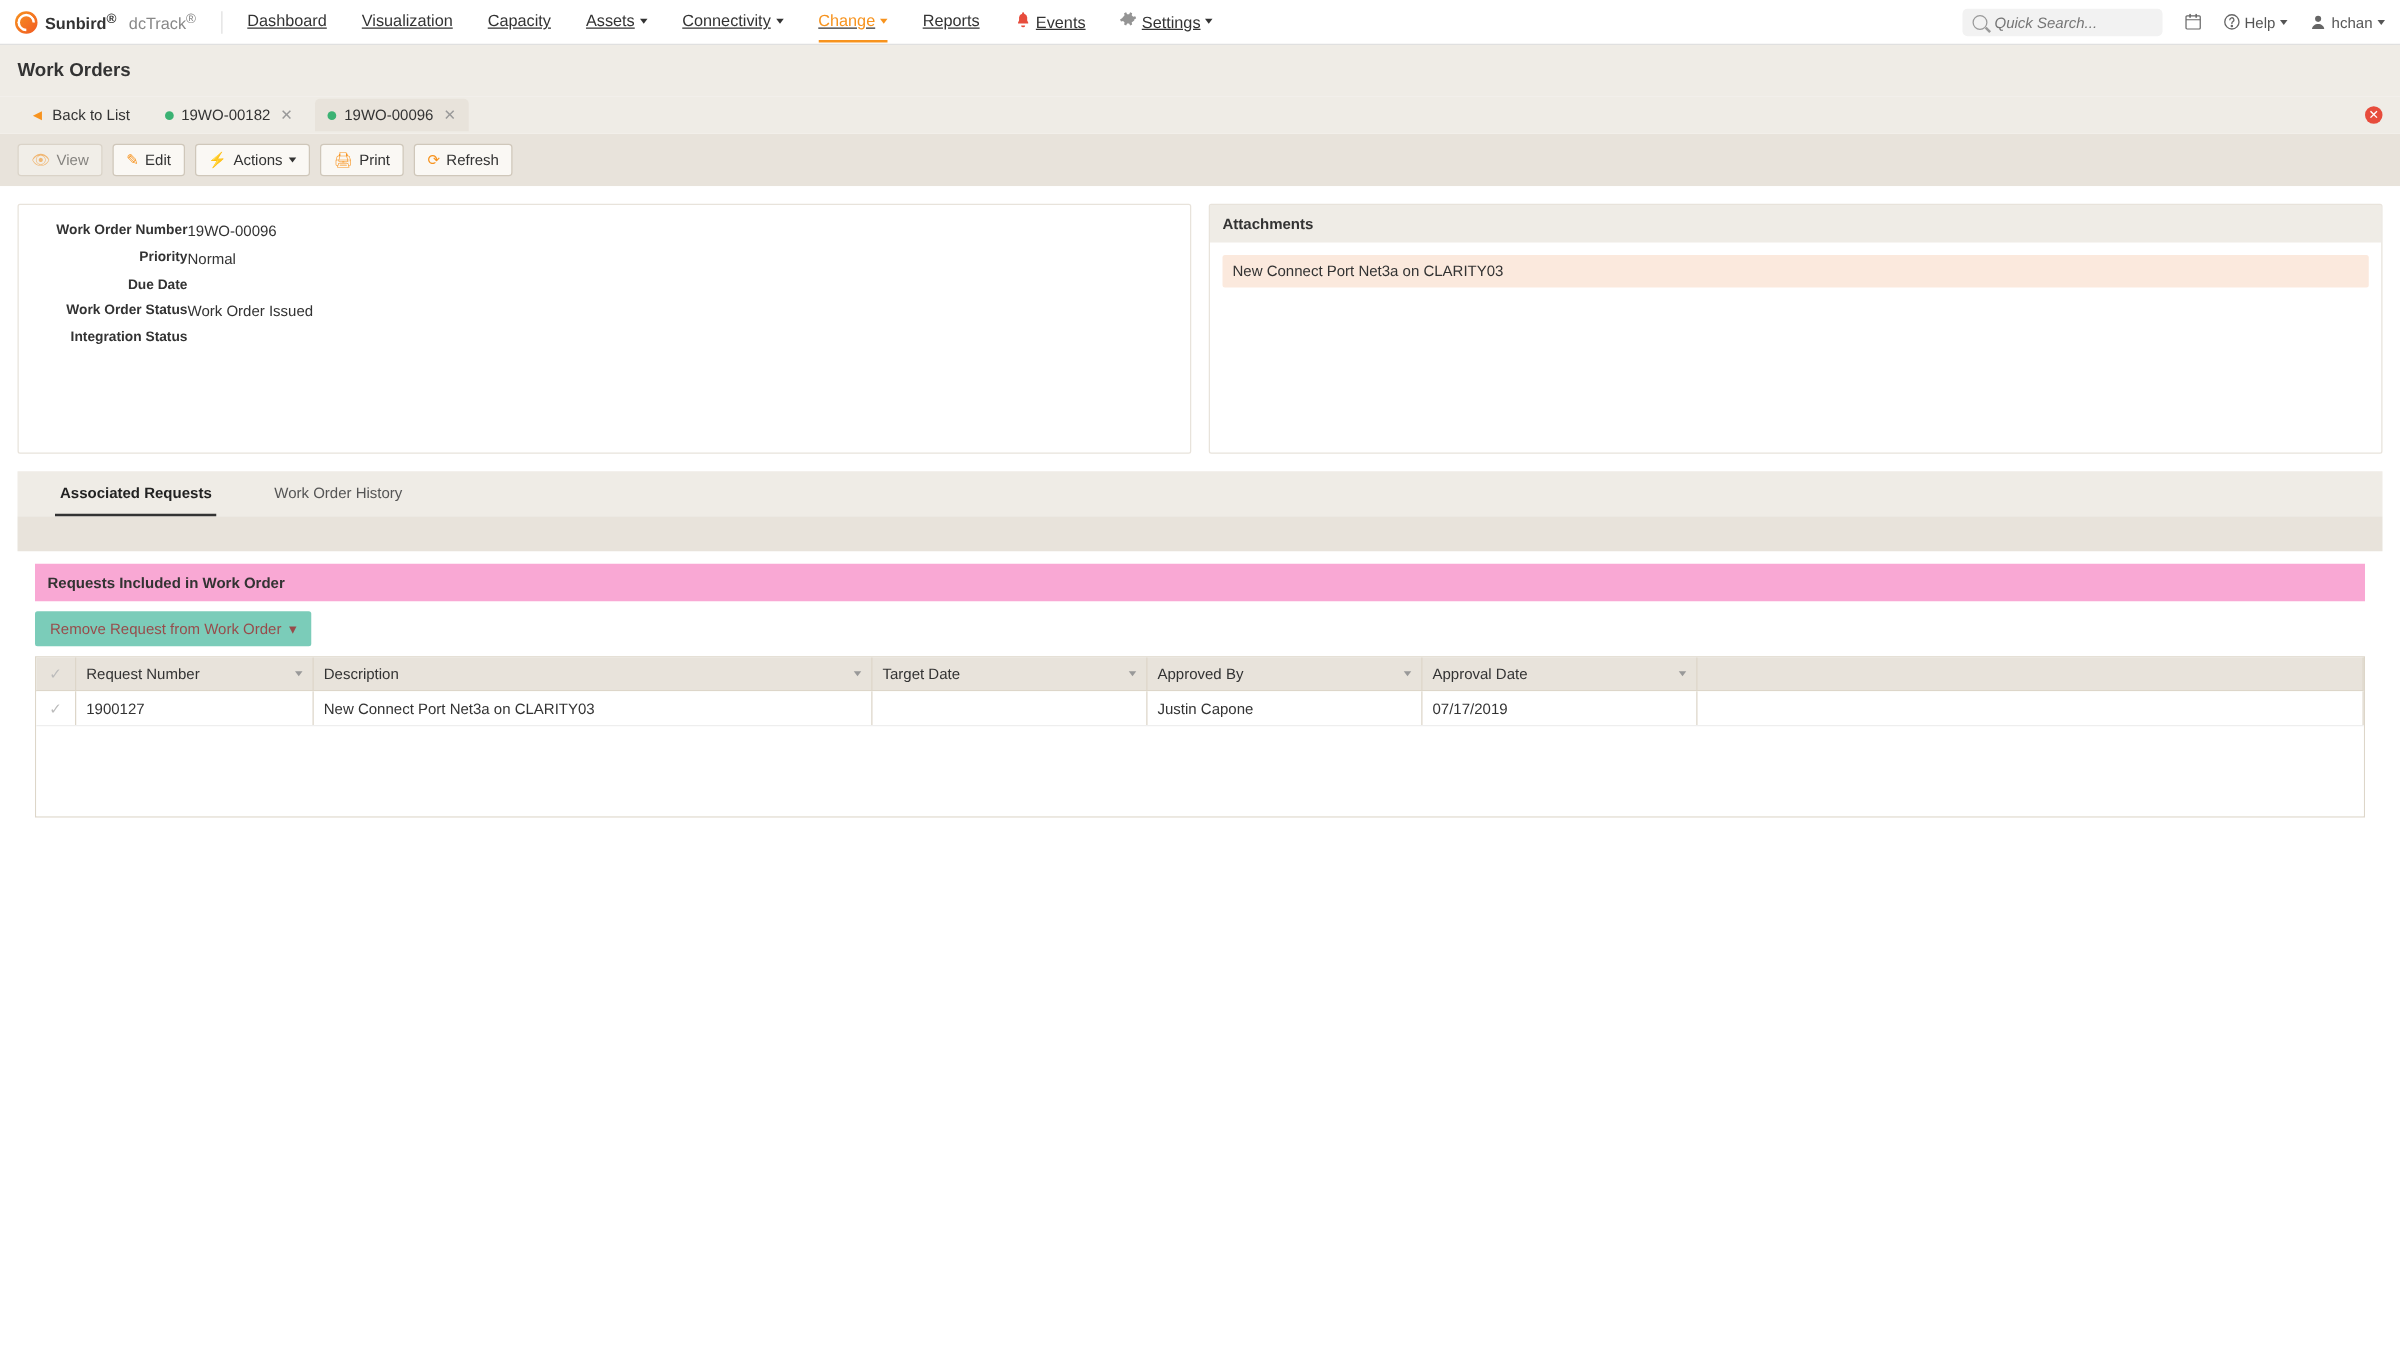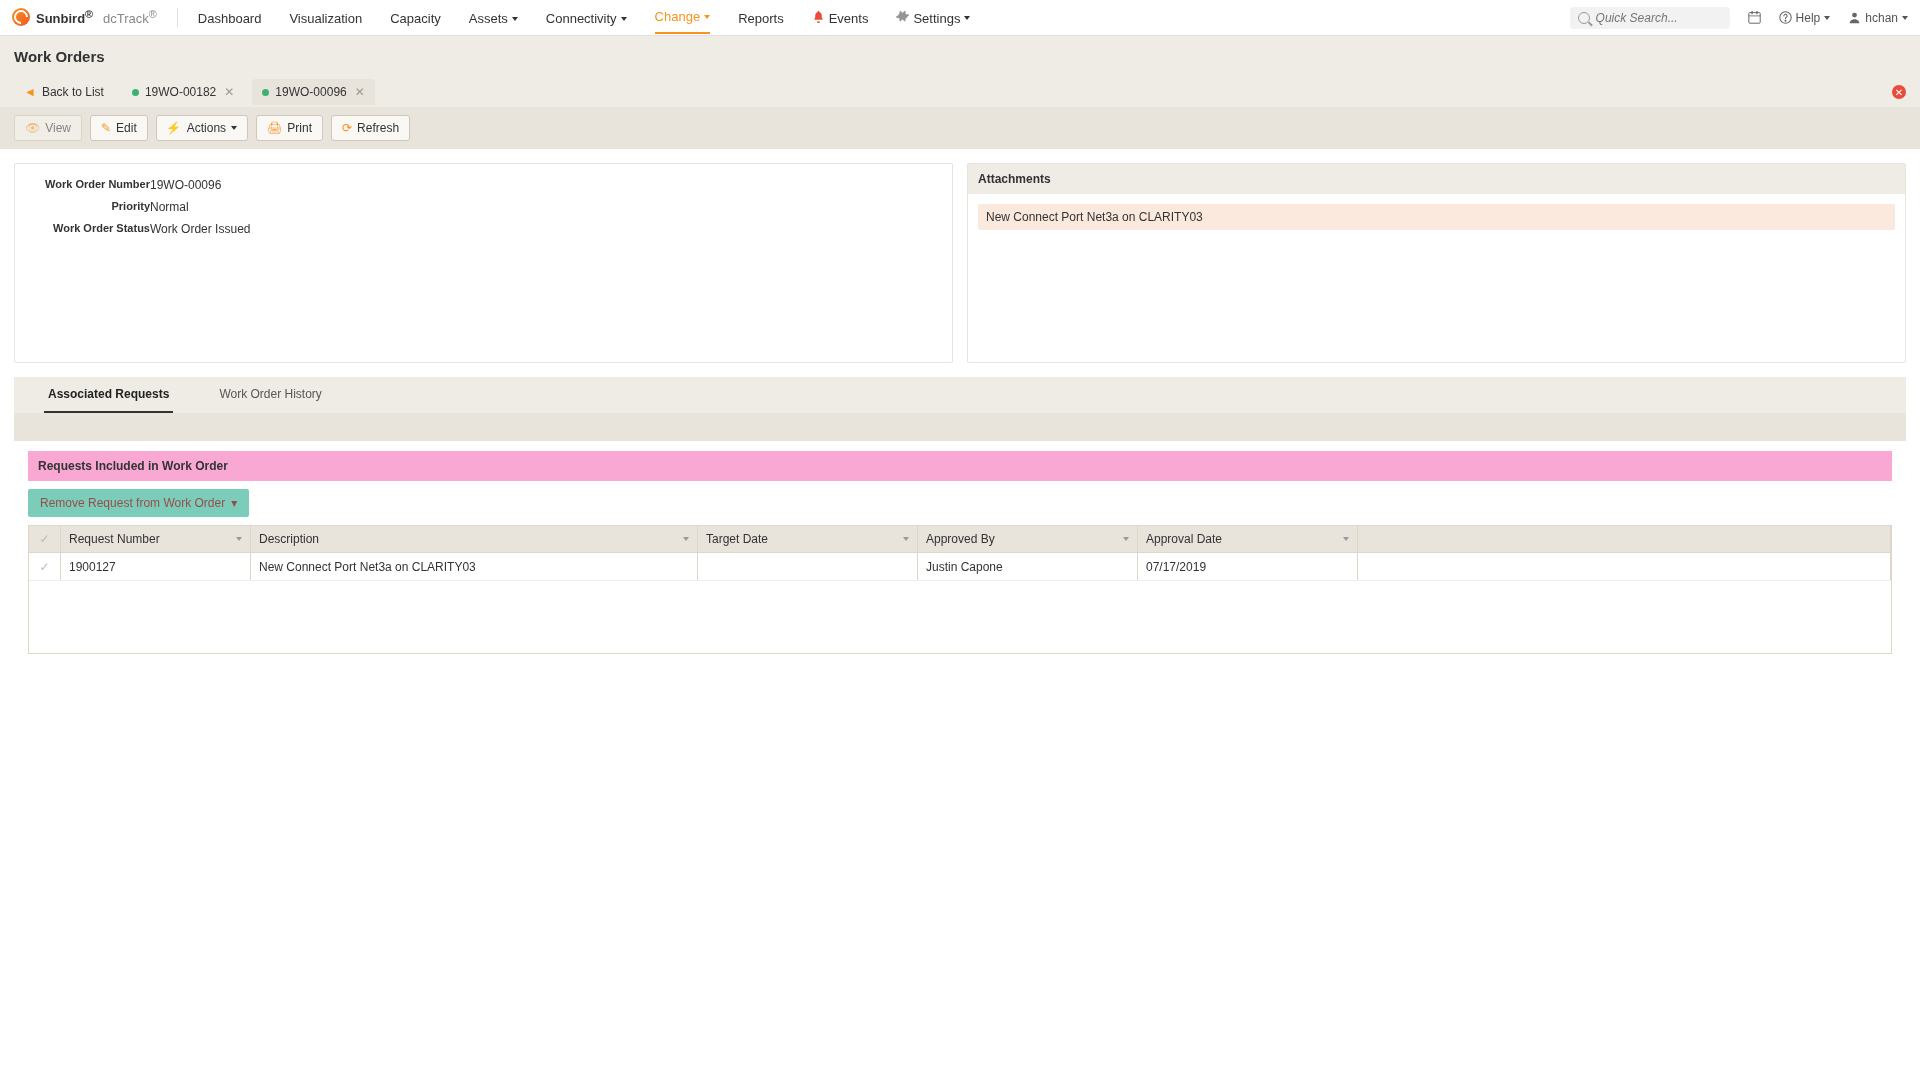--- a/index.html
+++ b/index.html
@@ -3,21 +3,21 @@
 <meta charset="utf-8">
 <style>
 * { box-sizing: border-box; margin: 0; padding: 0; }
 body { font-family: "Helvetica Neue", Arial, sans-serif; font-size: 12px; color: #333; background: #fff; }
 .top-nav { display: flex; align-items: center; height: 36px; padding: 0 12px; border-bottom: 1px solid #e0e0e0; background: #fff; }
 .logo-group { display: flex; align-items: center; gap: 6px; padding-right: 20px; border-right: 1px solid #e0e0e0; margin-right: 20px; }
 .logo-icon { width: 18px; height: 18px; border-radius: 50%; background: linear-gradient(135deg, #f7931e, #f15a24); position: relative; }
 .logo-icon::after { content: ""; position: absolute; width: 10px; height: 10px; border: 2px solid #fff; border-radius: 50%; top: 2px; left: 2px; border-right-color: transparent; transform: rotate(45deg); }
 .logo-text { font-weight: 600; font-size: 13px; color: #333; }
 .logo-sub { font-size: 13px; color: #888; margin-left: 4px; }
-.nav-items { display: flex; gap: 28px; align-items: flex-end; flex: 1; }
+.nav-items { display: flex; gap: 28px; align-items: flex-start; flex: 1; text-decoration: underline; }
 .nav-item { font-size: 13px; color: #333; cursor: pointer; display: flex; align-items: center; gap: 4px; padding: 8px 0; }
 .nav-item.active { color: #f7931e; border-bottom: 2px solid #f7931e; }
 .chev-down { width: 0; height: 0; border-left: 3px solid transparent; border-right: 3px solid transparent; border-top: 4px solid currentColor; }
 .nav-right { display: flex; align-items: center; gap: 18px; }
 .search-box { display: flex; align-items: center; background: #f2f2f2; border-radius: 4px; padding: 4px 8px; width: 160px; }
 .search-icon { width: 12px; height: 12px; border: 1.5px solid #999; border-radius: 50%; position: relative; }
 .search-icon::after { content: ""; position: absolute; width: 5px; height: 1.5px; background: #999; bottom: -2px; right: -4px; transform: rotate(45deg); }
 .search-input { border: none; background: transparent; outline: none; margin-left: 6px; font-size: 12px; width: 120px; color: #555; font-style: italic; }
 .cal-icon, .help-grp, .user-grp { display: flex; align-items: center; gap: 4px; font-size: 12px; color: #555; cursor: pointer; }
 .cal-icon svg, .help-grp svg, .user-grp svg, .bell-icon svg, .gear-icon svg { width: 13px; height: 13px; }
@@ -205,22 +205,30 @@
       <div class="panel-body">
         <div class="det-row">
             <div class="det-label">Work Order Number</div>
             <div class="det-val">19WO-00096</div>
           </div>
         <div class="det-row">
             <div class="det-label">Priority</div>
             <div class="det-val">Normal</div>
           </div>
         <div class="det-row">
+            <div class="det-label">Due Date</div>
+            <div class="det-val"></div>
+          </div>
+        <div class="det-row">
             <div class="det-label">Work Order Status</div>
             <div class="det-val">Work Order Issued</div>
+          </div>
+        <div class="det-row">
+            <div class="det-label">Integration Status</div>
+            <div class="det-val"></div>
           </div>
       </div>
     </div>
 
     <div class="panel">
       <div class="panel-hd">Attachments</div>
       <div class="panel-body">
         <div class="attach-item">New Connect Port Net3a on CLARITY03</div>
       </div>
     </div>

